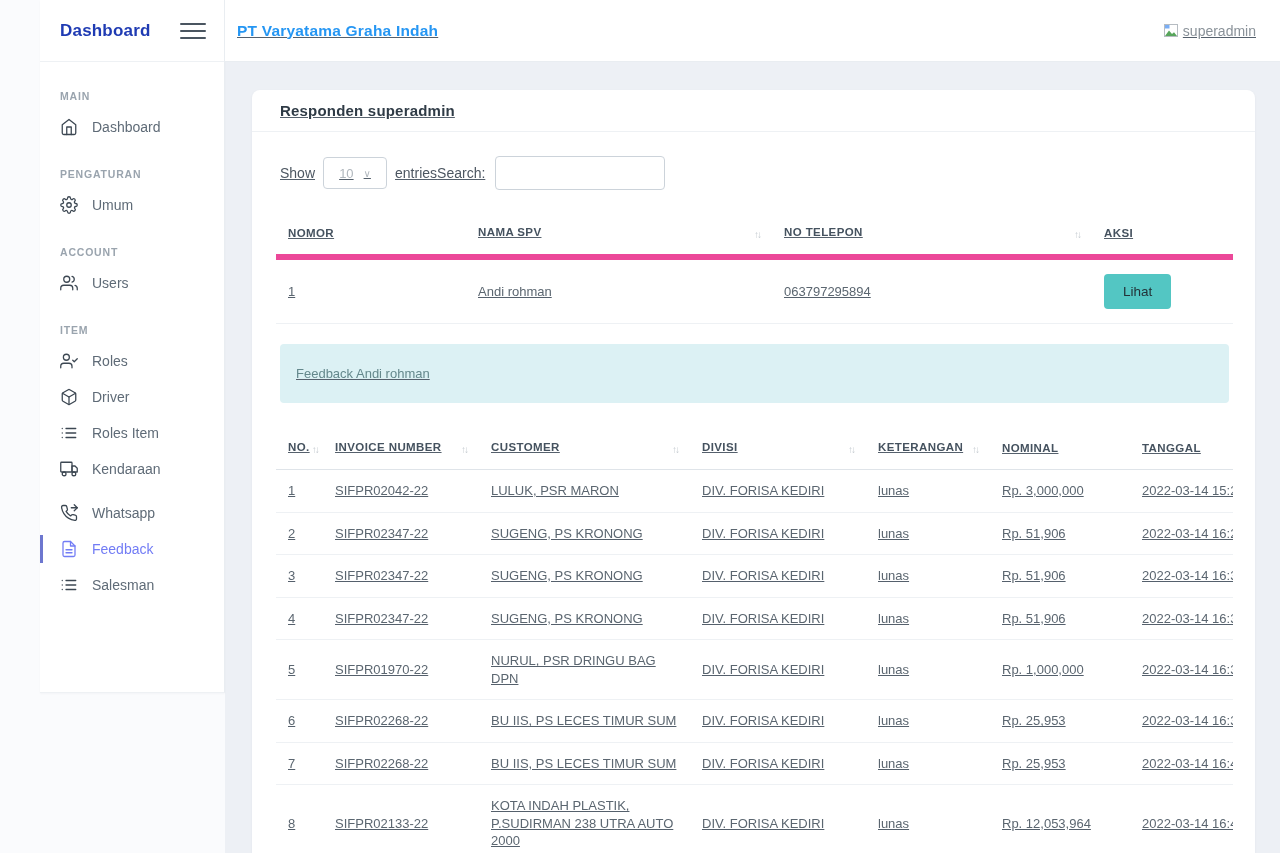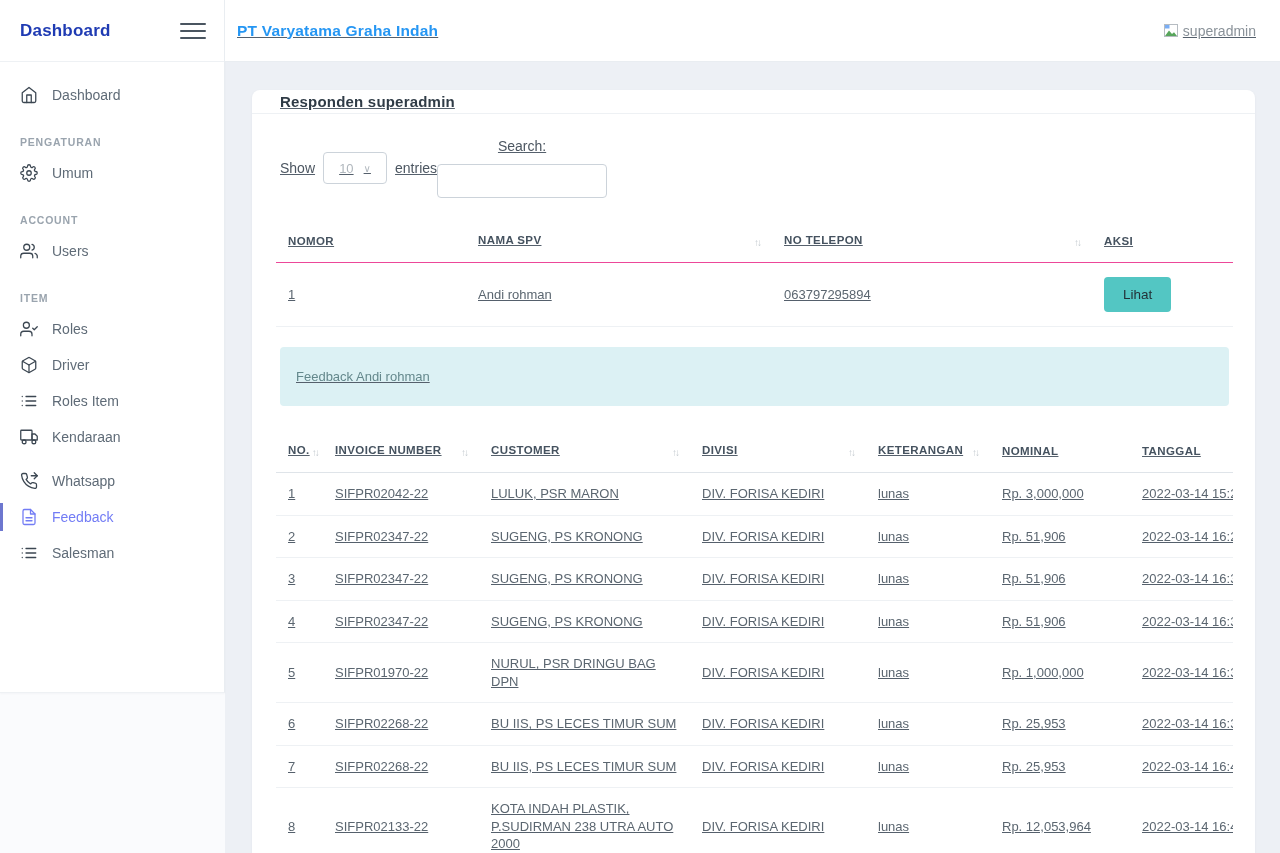--- a/index.html
+++ b/index.html
@@ -1,20 +1,20 @@
 <!DOCTYPE html>
 <html><head>
 <meta charset="utf-8">
 <style>
   * { margin:0; padding:0; box-sizing:border-box; }
   html,body { width:1280px; height:853px; overflow:hidden; }
   body { display:flex; font-family:"Liberation Sans", sans-serif; background:#edf0f5; color:#55606c; }
 
   
-  .sidebar-col { width:225px; height:853px; background:#fafbfd; flex:0 0 225px; }
+  .sidebar-col { width:225px; height:853px; background:#fafbfd; flex:0 0 225px;padding-left:40px; }
   .sidebar { background:#ffffff; height:693px; border-right:1px solid #e9edf1; border-bottom:1px solid #eef1f4; box-shadow:0 1px 2px rgba(30,40,60,.03); display:flex; flex-direction:column; }
   .sidebar-head { height:62px; display:flex; align-items:center; justify-content:space-between; padding:0 18px 0 20px; border-bottom:1px solid #eef1f4; }
   .logo { font-size:17px; font-weight:bold; color:#1f3bb3; letter-spacing:.2px; cursor:pointer; }
   .hamburger { width:26px; cursor:pointer; padding:4px 0; }
   .hamburger span { display:block; height:2px; background:#4a5560; border-radius:1px; margin:5px 0; }
   .nav { padding:14px 0 0 0; }
   .nav-section { margin-bottom:10px; }
   .nav-section-label { font-size:10.5px; font-weight:bold; letter-spacing:.8px; color:#9aa4ae; padding:14px 20px 6px 20px; }
   .nav-item { display:flex; align-items:center; gap:14px; padding:8px 20px; margin:2px 0; color:#5f6b77; cursor:pointer; position:relative; }
   .nav-item .nav-icon { width:18px; height:18px; color:#3c4752; display:flex; align-items:center; }
@@ -26,40 +26,40 @@
 
   
   .right-col { flex:1; display:flex; flex-direction:column; height:853px; overflow:hidden;text-decoration:underline; }
   .topbar { height:62px; background:#fff; border-bottom:1px solid #e9edf1; display:flex; align-items:center; justify-content:space-between; padding:0 24px 0 12px; flex:0 0 62px; }
   .company-title { color:#2596f3; font-size:15.5px; font-weight:bold; letter-spacing:.2px; cursor:pointer; }
   .user-chip { display:flex; align-items:center; gap:2px; color:#8a9299; font-size:14px; cursor:pointer; }
 
   
   .main { flex:1; padding:28px 25px 0 27px; overflow:hidden; }
   .card { background:#fff; border-radius:8px; box-shadow:0 1px 3px rgba(30,40,60,.05); min-height:780px; }
-  .card-header { padding:3px 28px; border-bottom:1px solid #eef1f4; }
+  .card-header { padding:12px 28px; border-bottom:1px solid #eef1f4; }
   .card-title { font-size:15px; color:#2f3b46; font-weight:bold; letter-spacing:.2px; }
   .card-body { padding:24px 22px 24px 24px; }
 
   .table-controls { display:flex; align-items:center; margin-bottom:26px; padding:0 4px; }
   .length-ctl { display:flex; align-items:center; gap:8px; font-size:14px; color:#4c5661; }
   .length-select { width:64px; height:32px; border:1px solid #ccd3da; border-radius:4px; display:flex; align-items:center; justify-content:center; gap:10px; color:#b0b7bd; font-size:13px; background:#fff; cursor:pointer; }
   .length-select .chev { font-size:10px; color:#b0b7bd; }
-  .search-ctl { display:flex; align-items:center; gap:10px; font-size:14px; color:#4c5661;flex-direction:column; }
+  .search-ctl { display:flex; align-items:center; gap:10px; font-size:14px; color:#4c5661; }
   .search-input { width:170px; height:34px; border:1px solid #ccd3da; border-radius:4px; background:#fff; font-size:13px; padding:0 10px; color:#4c5661; outline:none; }
 
   table { border-collapse:collapse; table-layout:fixed; }
   th { text-align:left; font-size:11.5px; color:#45525f; letter-spacing:.4px; padding:10px 12px 14px 12px; white-space:nowrap; }
   td { font-size:13px; color:#5b6670; padding:12px; }
   .sort { float:right; font-size:10px; color:#c3c9cf; letter-spacing:-2px; margin-top:3px; }
   .sort::after { content:"\2191\2193"; }
   .sort-inline { float:none; margin-left:2px; vertical-align:-2px; display:inline-block; }
 
   .spv-table { width:100%; }
-  .spv-table thead tr { border-bottom:1px solid #ec4899; }
+  .spv-table thead tr { border-bottom:6px solid #ec4899; }
   .spv-table tbody tr { border-bottom:1px solid #eef1f4; }
   .spv-table td { padding:14px 12px; }
   .btn-lihat { background:#53c6c3; color:#233238; border:none; border-radius:4px; padding:10px 19px; font-size:13.5px; font-family:"Liberation Sans",sans-serif; cursor:pointer; }
 
   .feedback-banner { margin:20px 4px 0 4px; background:#dcf1f4; border-radius:4px; padding:22px 16px; font-size:13px; color:#64888c; }
 
   .invoice-wrap { margin-top:28px; overflow:hidden; }
   .invoice-table { width:986px; }
   .invoice-table thead tr { border-bottom:1px solid #dfe4e9; }
   .invoice-table tbody tr { border-bottom:1px solid #eef1f4; }
@@ -75,20 +75,21 @@
       <span class="logo">Dashboard</span>
       <span class="hamburger">
           <span></span>
           <span></span>
           <span></span>
         </span>
     </div>
     <div class="nav">
 
       <div class="nav-section">
+        <div class="nav-section-label">MAIN</div>
         <div class="nav-item">
           <span class="nav-icon">
               <svg viewBox="0 0 24 24" fill="none" stroke="currentColor" stroke-width="1.7" stroke-linecap="round" stroke-linejoin="round">
                 <path d="M3 9l9-7 9 7v11a2 2 0 0 1-2 2H5a2 2 0 0 1-2-2z"></path>
                 <polyline points="9 22 9 12 15 12 15 22"></polyline>
               </svg>
             </span>
           <span class="nav-label">Dashboard</span>
         </div>
       </div>

